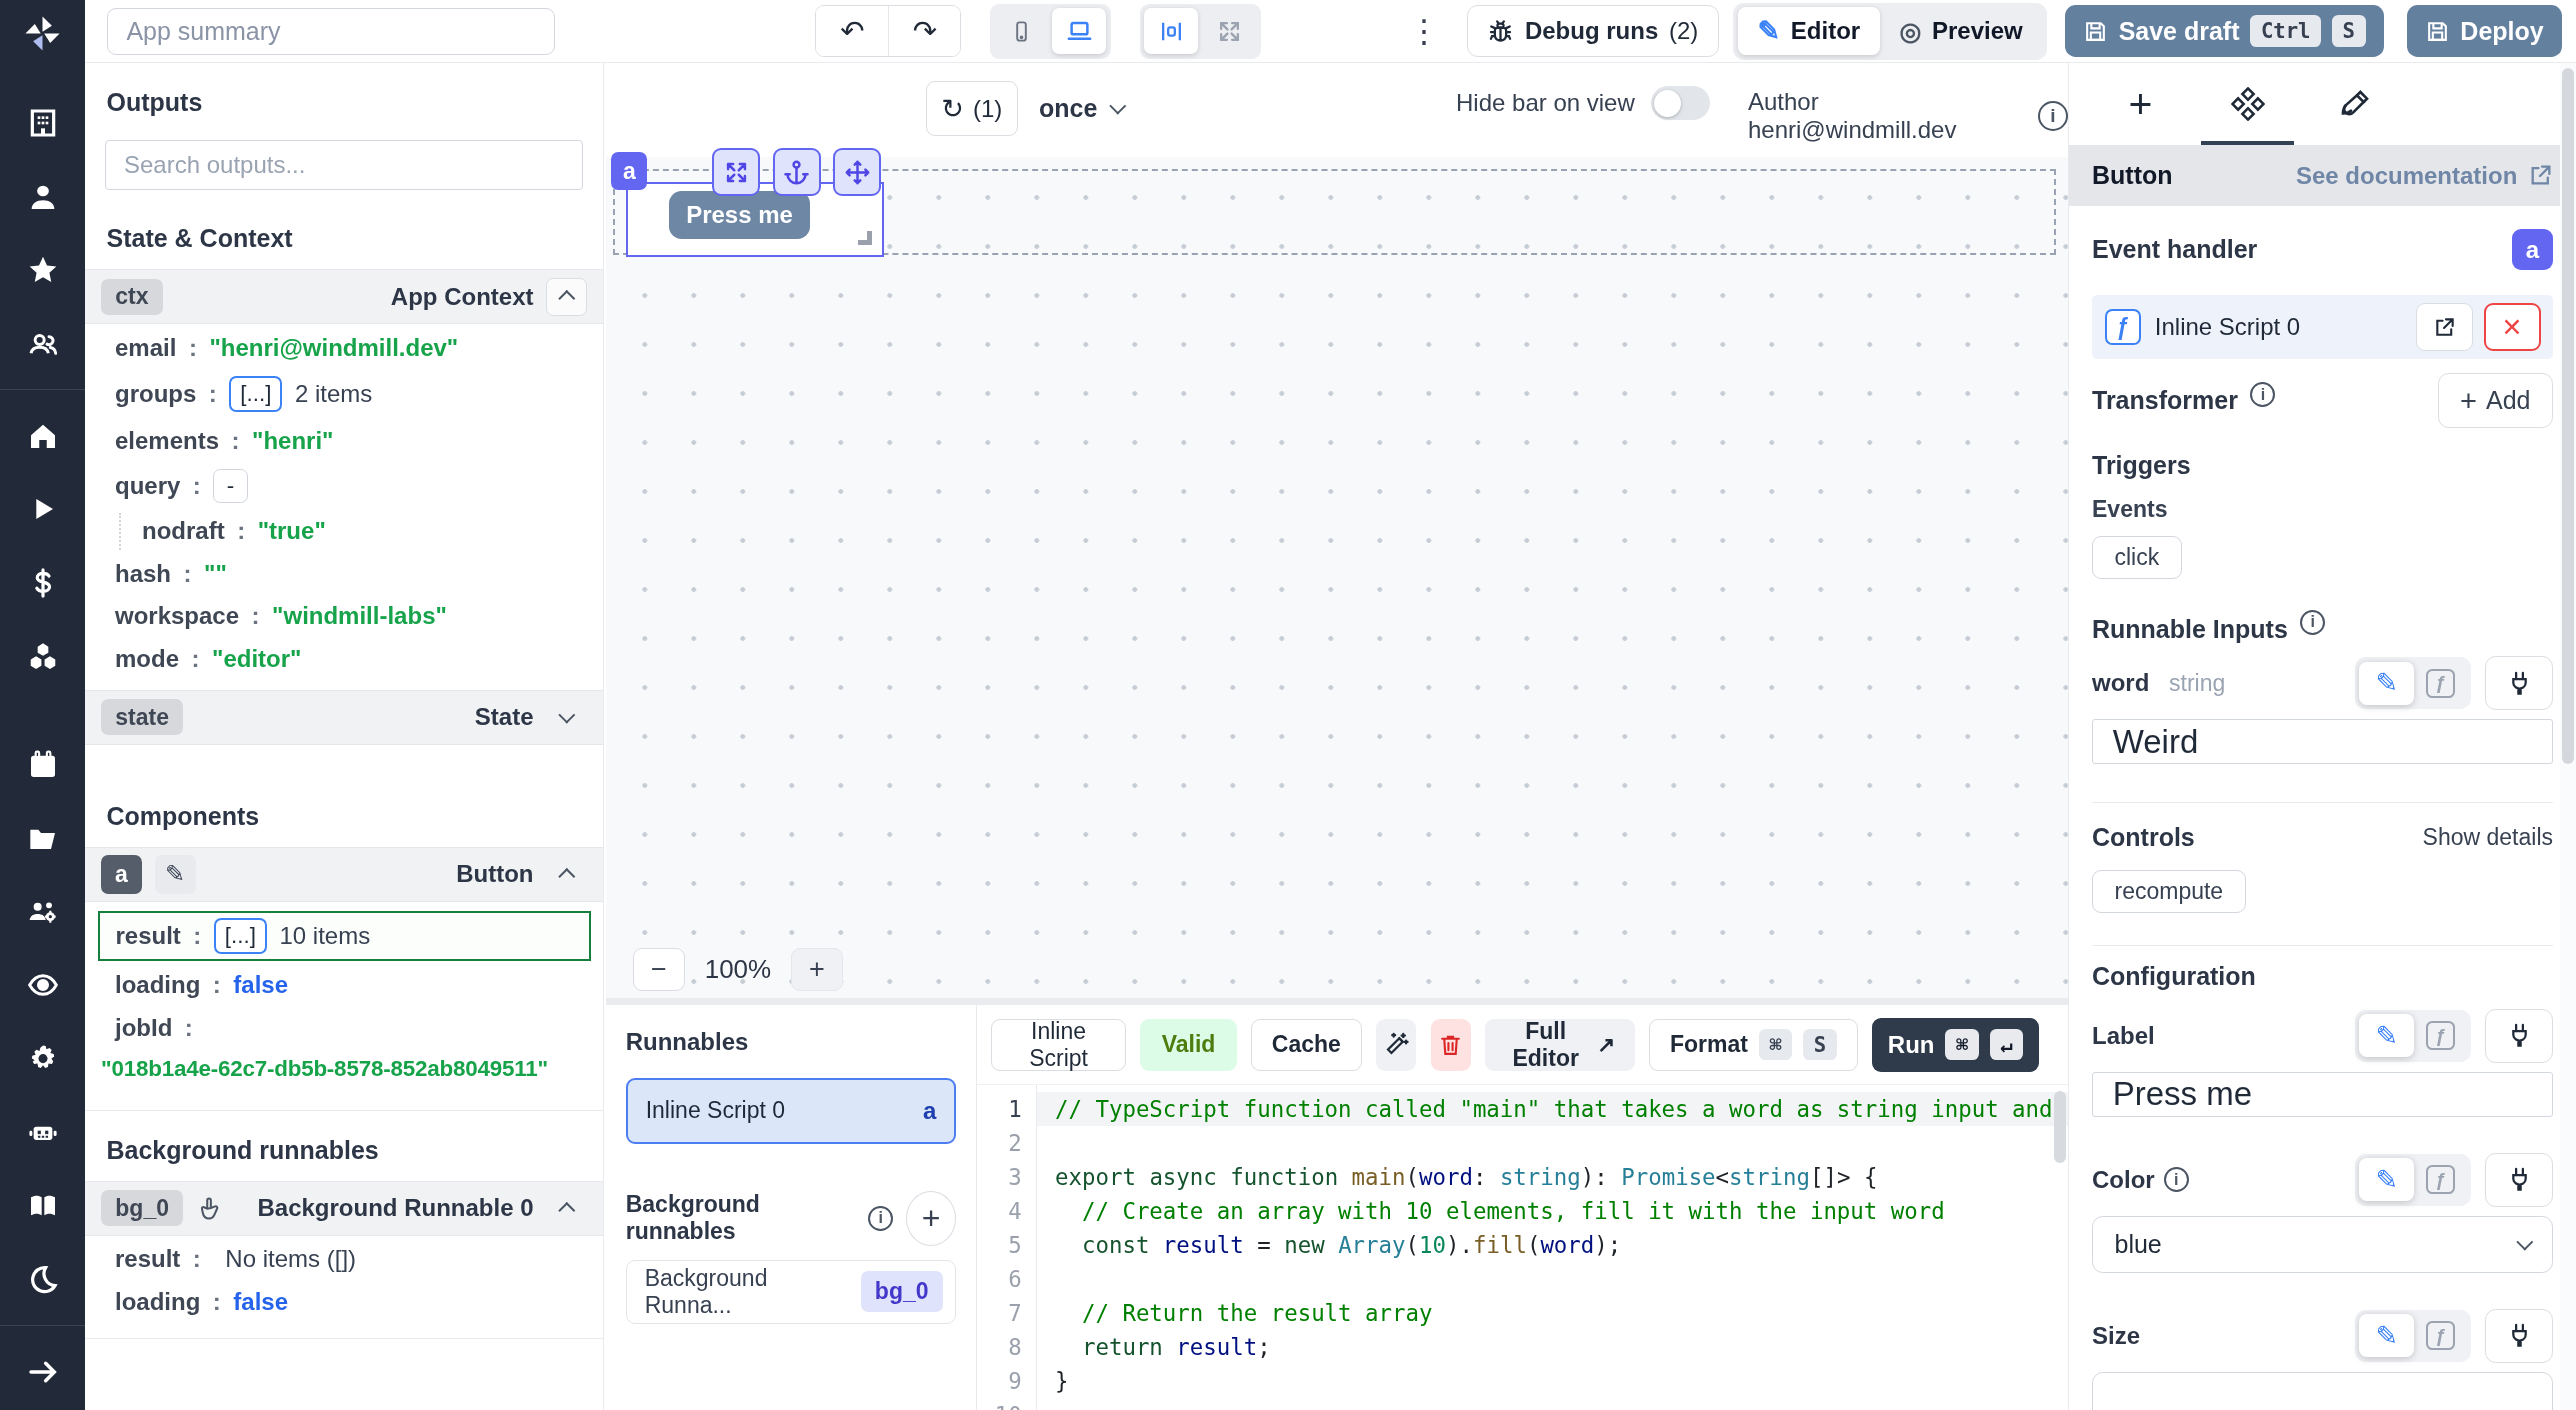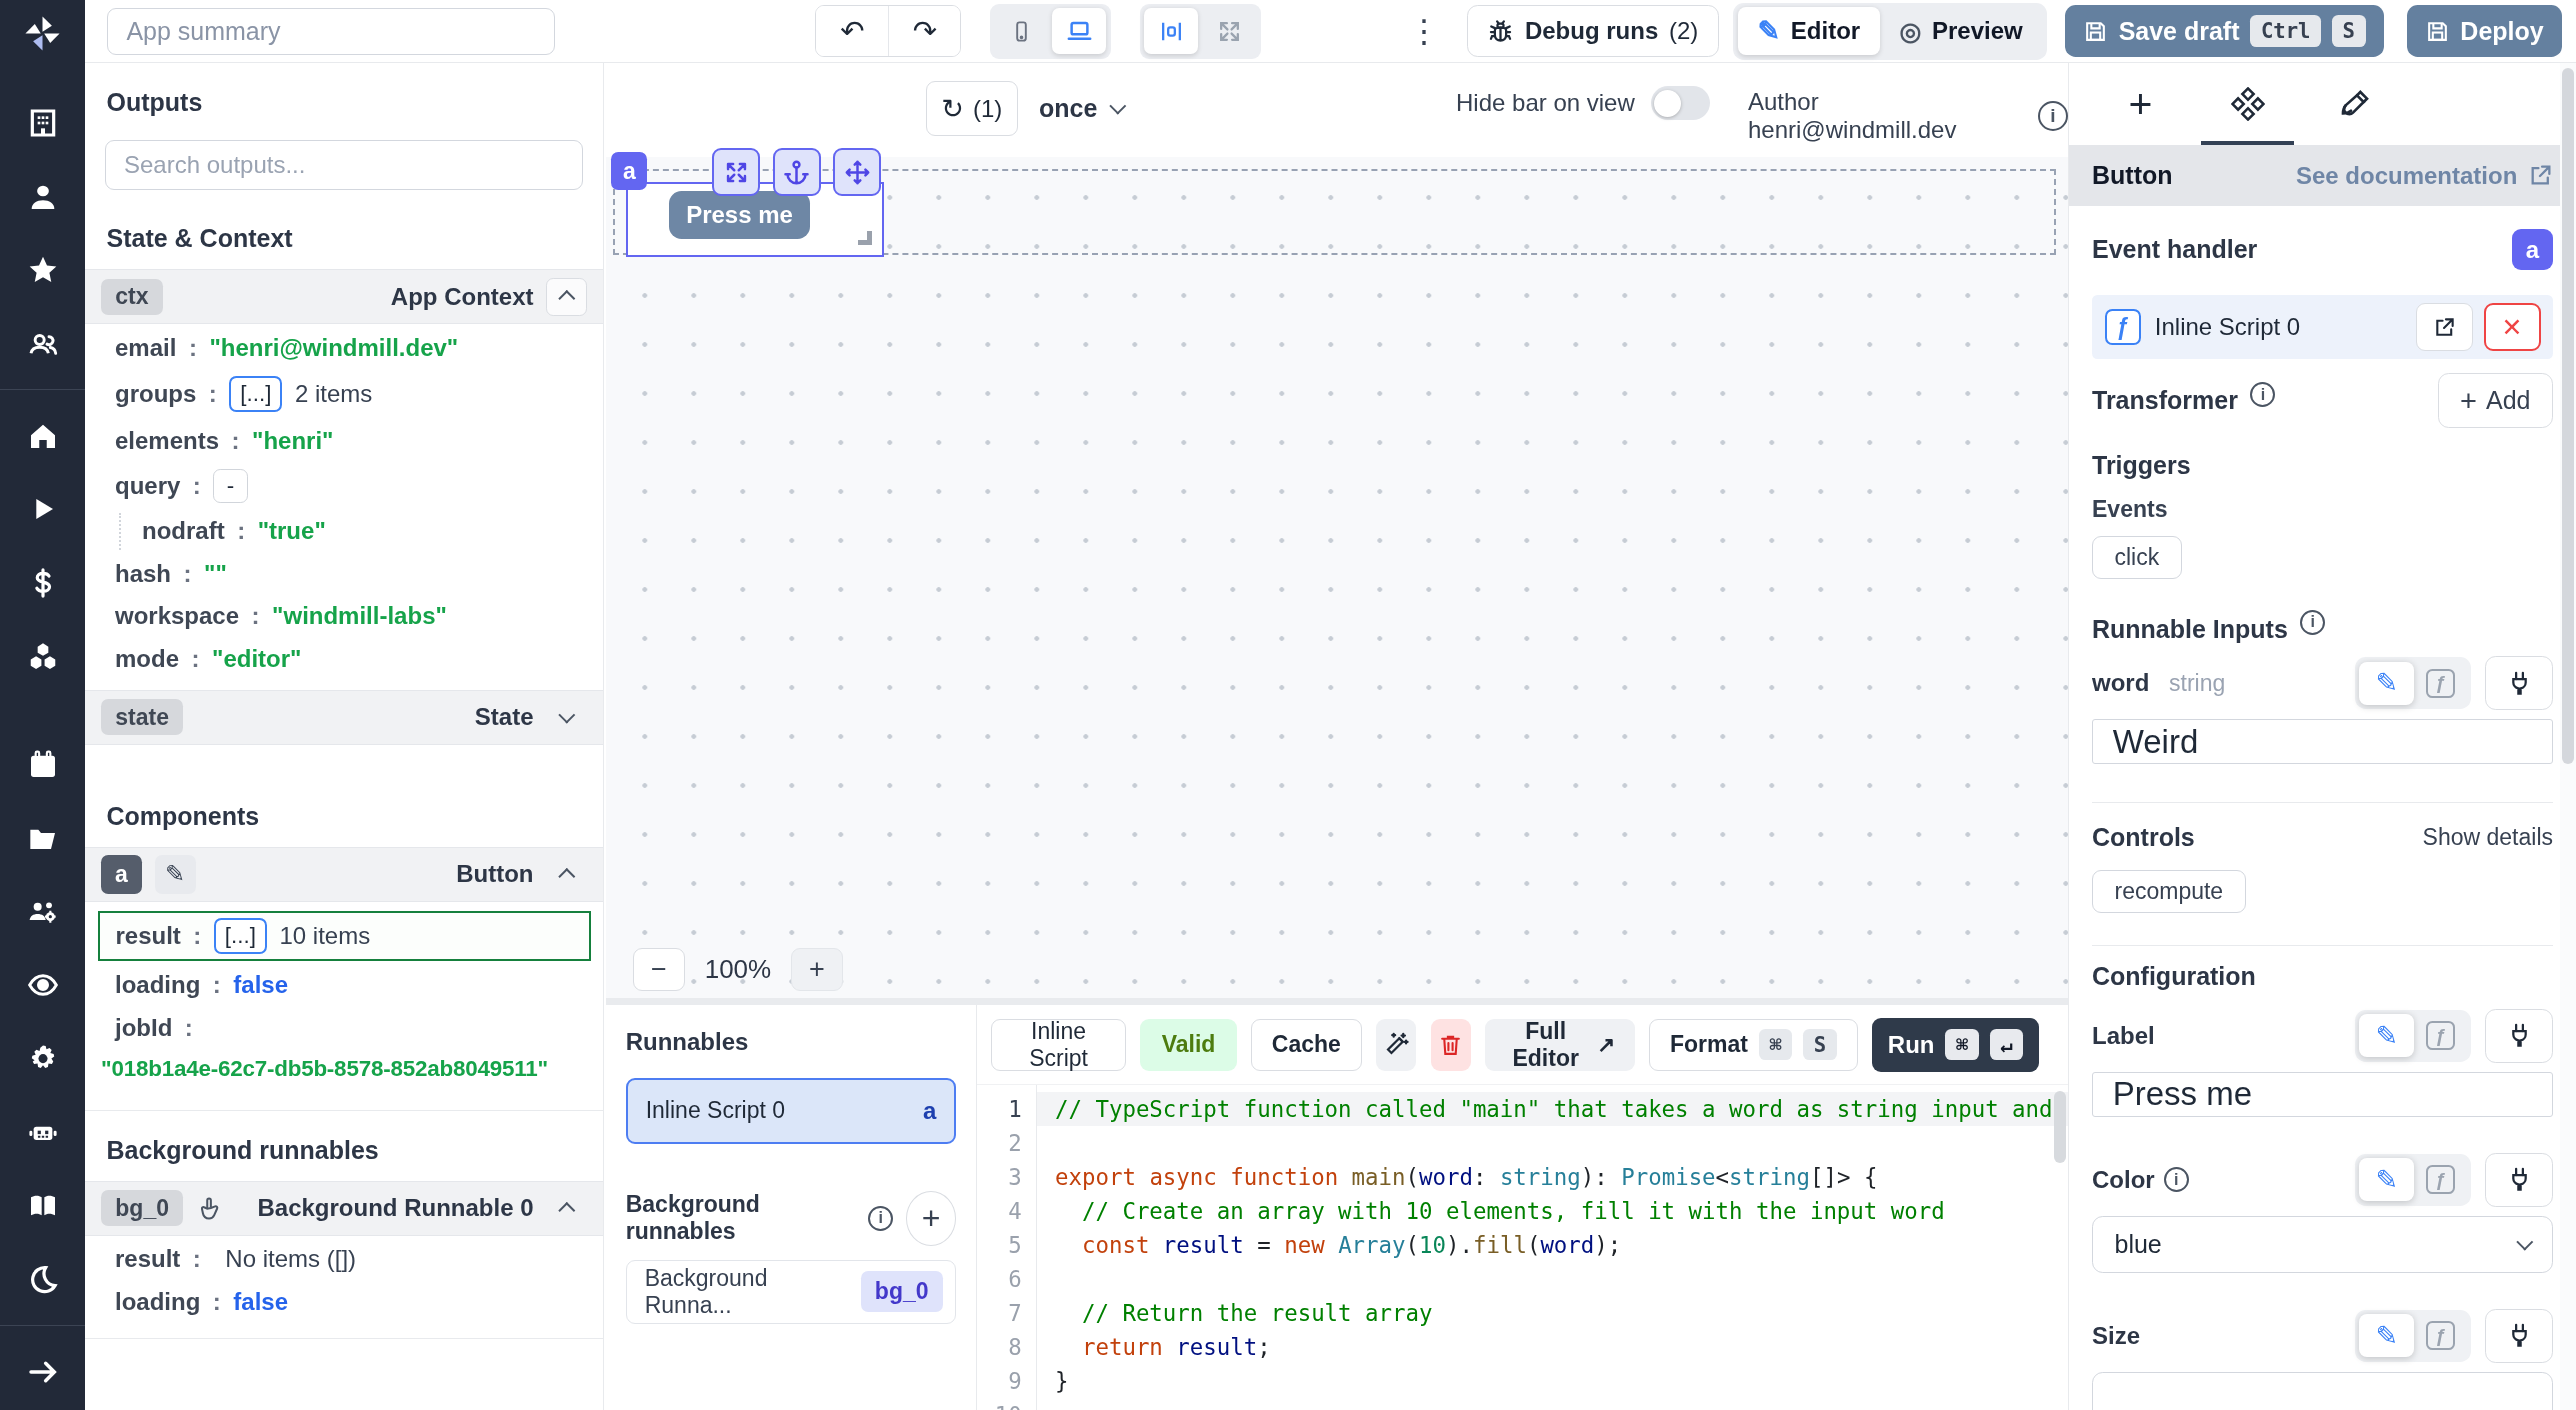--- a/index.html
+++ b/index.html
@@ -33,21 +33,21 @@
   .pencil-blue { color:#3b82f6; font-size:27px; }
   .eye-glyph { color:#4b5563; font-size:25px; }
   .btn-steel { height:52px; background:#64809f; border:none; border-radius:10.7px; color:#fff; font-weight:700; font-size:25px; display:flex; align-items:center; gap:10.7px; padding:0 18px; }
   .save-btn { margin-left:18px; }
   .deploy-btn { margin-left:23px; margin-right:14.3px; }
   .kbd { background:#e6e9ed; color:#374151; border-radius:6.3px; padding:3.6px 10.7px; font-size:20.6px; font-weight:700; font-family:"DejaVu Sans Mono", monospace; }
 
   
   .outputs { position:absolute; left:85px; top:63px; width:519px; bottom:0; background:#fff; border-right:1.8px solid #e8eaed; overflow:hidden; font-size:24px; }
   .outputs .h { font-size:25px; font-weight:700; color:#2d3646; margin:25px 0 0 21.5px; }
-  .search-input { display:block; margin:23px auto 0; width:478px; height:50px; border:1.8px solid #d3d7de; border-radius:9px; padding:0 18px; font-size:24px; color:#374151; font-family:"Liberation Sans",sans-serif; }
+  .search-input { display:block; margin:23px auto 0; width:478px; height:50px; border:1.8px solid #d3d7de; border-radius:4px; padding:0 18px; font-size:24px; color:#374151; font-family:"Liberation Sans",sans-serif; }
   .search-input::placeholder { color:#9aa3b2; }
   .sec-row { margin-top:16px; height:55px; background:#f1f2f4; border-top:1.8px solid #e5e7eb; border-bottom:1.8px solid #e5e7eb; display:flex; align-items:center; gap:12.5px; padding:0 16px; }
   .sec-row .rlabel { margin-left:auto; font-weight:700; color:#2d3646; font-size:24px; }
   .badge-gray { background:#d6d8dc; border-radius:7.2px; padding:4.5px 14.3px; font-weight:700; color:#3f4754; font-size:23px; }
   .badge-dark { background:#555d6b; color:#fff; border-radius:7.2px; width:41px; height:39px; display:flex; align-items:center; justify-content:center; font-weight:700; font-size:23px; }
   .pencil-box { width:41px; height:39px; background:#e8eaee; border-radius:7.2px; display:flex; align-items:center; justify-content:center; color:#374151; font-size:24px; }
   .chev-btn { width:41px; height:38px; background:#fbfbfc; border:1.8px solid #dadde2; border-radius:7.2px; display:flex; align-items:center; justify-content:center; }
   .chev { width:11.6px; height:11.6px; border-right:2.7px solid #4b5563; border-bottom:2.7px solid #4b5563; }
   .chev.up { transform:rotate(-135deg); margin-top:5.4px; }
   .chev.down { transform:rotate(45deg); margin-bottom:4.5px; }
@@ -119,21 +119,21 @@
   .wand-btn { background:#eff1f4; }
   .trash-btn { background:#fee2e2; }
   .fulled-btn { height:52px; background:#eff1f4; border:none; border-radius:9px; font-size:23px; font-weight:600; color:#1f2937; display:flex; align-items:center; gap:10.7px; padding:0 19.7px; }
   .run-btn { margin-left:auto; margin-right:14.3px; height:54px; background:#2f3a4a; border:none; border-radius:9px; color:#fff; font-weight:700; font-size:24px; display:flex; align-items:center; gap:10.7px; padding:0 16px; }
   .run-btn .kbd { background:#e8eaee; color:#111827; }
   .code { position:absolute; left:0; top:79px; right:0; bottom:0; display:flex; font-family:"DejaVu Sans Mono", monospace; font-size:22.4px; line-height:34px; border-top:1.8px solid #f0f1f3; }
   .gutter { width:59px; text-align:right; padding:7.2px 14.3px 0 0; color:#9aa1ac; }
   .gutter .ln.cur { color:#374151; }
   .lines { flex:1; padding-top:7.2px; border-left:1.8px solid #e8eaed; padding-left:18px; overflow:hidden; white-space:pre; color:#000; position:relative; }
   .cl.cur { background:#f3f4f6; margin-left:-18px; padding-left:18px; }
-  .cm { color:#008000; } .kw { color:#c2410c; } .ty { color:#267f99; }
+  .cm { color:#008000; } .kw { color:#14532d; } .ty { color:#267f99; }
   .fn { color:#795e26; } .vr { color:#001080; } .nm { color:#098658; } .pl { color:#1f2328; }
   .code-scrollbar { position:absolute; right:1.8px; top:86px; width:12.5px; height:72px; background:#d7dade; border-radius:6.3px; }
 
   
   .rpanel { position:absolute; left:2068px; top:63px; width:508px; bottom:0; background:#fff; border-left:1.8px solid #e8eaed; overflow:hidden; }
   .rtabs { height:82px; display:flex; align-items:flex-end; padding:0 0 0 18px; }
   .rtab { width:107px; height:100%; display:flex; align-items:center; justify-content:center; color:#1f2937; position:relative; }
   .rtab.active::after { content:""; position:absolute; left:7.2px; right:7.2px; bottom:0; border-bottom:4.5px solid #334155; }
   .rtab .plus-glyph { font-size:41px; font-weight:400; color:#1f2937; line-height:1; }
   .type-header { height:61px; background:#e4e6ea; display:flex; align-items:center; justify-content:space-between; padding:0 23px; }

